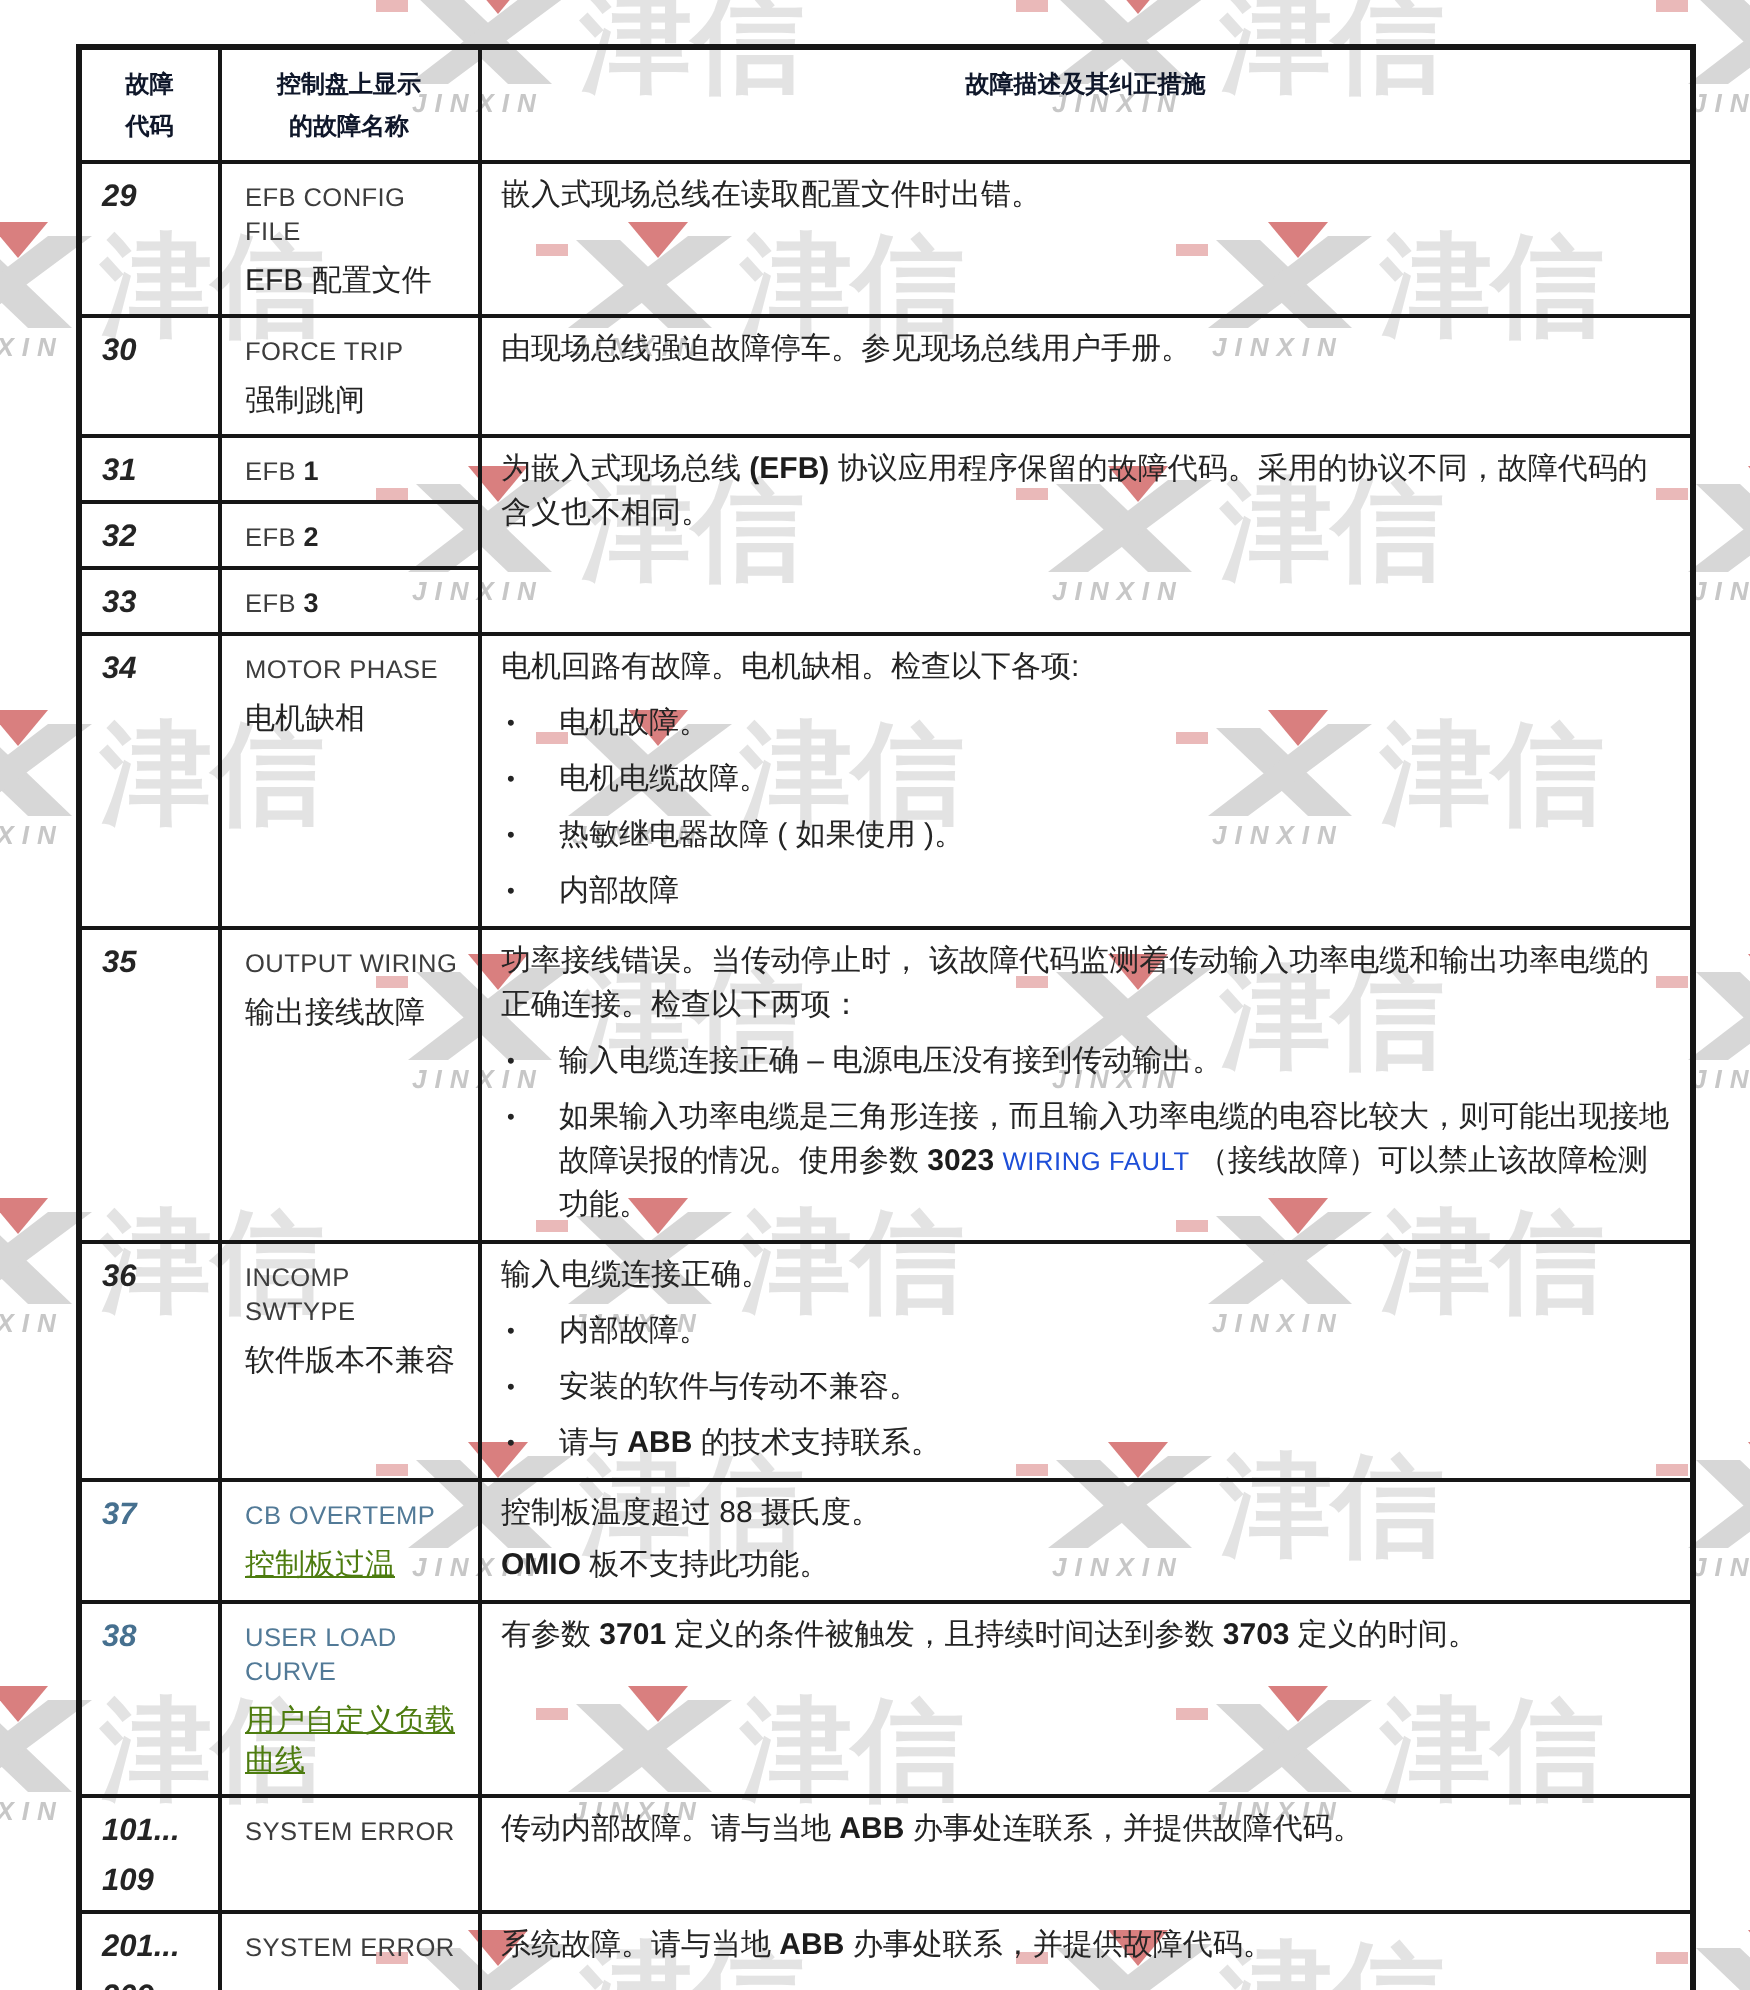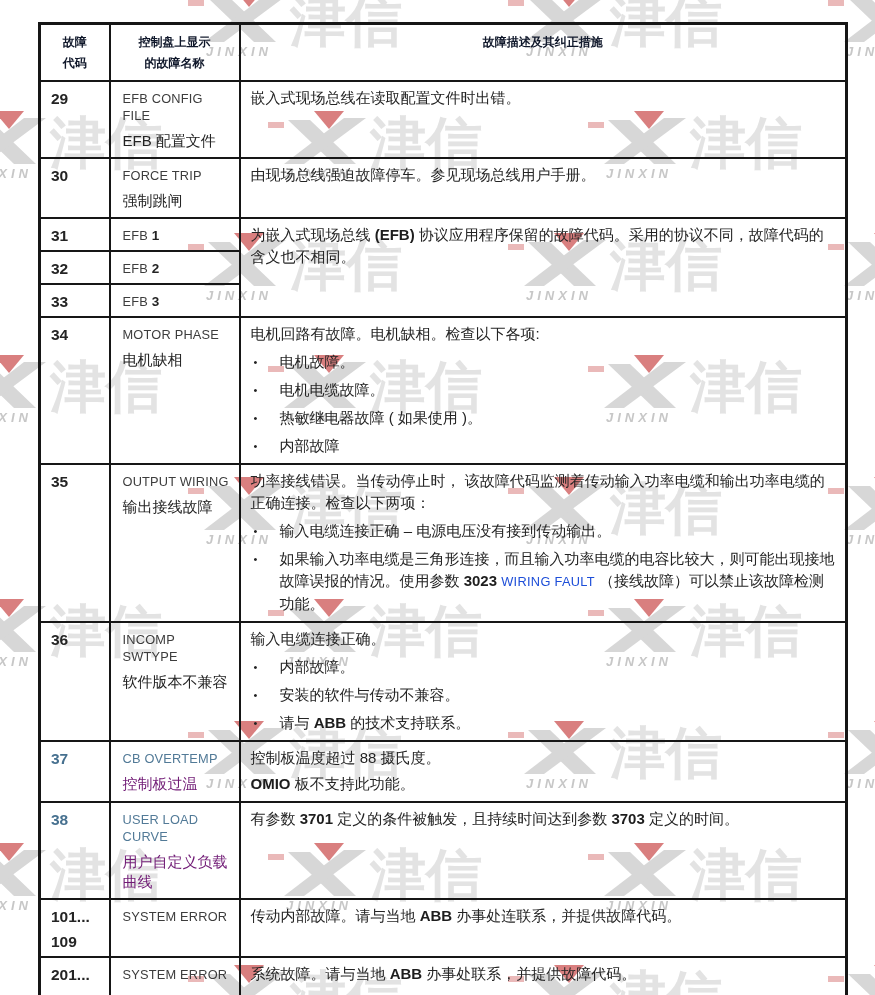--- a/index.html
+++ b/index.html
@@ -22,42 +22,42 @@
   }
   table.fault, table.fault th, table.fault td{border:2px solid #161616;}
   table.fault{border-width:3px;}
   th,td{vertical-align:top;background:transparent;}
   th{
     font-weight:bold;font-size:12px;line-height:21px;color:#0f172a;
     text-align:center;white-space:pre-line;padding:7px 4px 6px 4px;
   }
   td.code{
     font-weight:bold;font-size:15.5px;line-height:25px;color:#242424;
-    padding:4px 4px 2px 10px;white-space:pre-line;
+    padding:4px 4px 2px 10px;white-space:pre-line;font-style:italic;
   }
   td.name{padding:8px 8px 6px 12px;}
   .name-en{
     color:#3d3d3d;font-size:12.8px;line-height:17px;
     letter-spacing:.2px;white-space:pre-line;
   }
   .name-en b{font-size:13.5px;color:#242424;}
   .name-zh{color:#242424;font-size:15px;line-height:20px;margin-top:7px;}
   td.desc{padding:5px 10px 6px 10px;font-size:15px;line-height:22px;color:#242424;margin-top:48px;}
   .desc-p{margin:0;}
   .desc-p + .desc-p{margin-top:4px;}
   .desc-li{display:flex;margin-top:6px;}
   .desc-li .bullet{flex:0 0 26px;width:26px;font-size:11px;line-height:22px;padding-left:3px;}
   .desc-li .li-text{flex:1;}
   td.desc b{font-weight:bold;color:#1d1d1d;}
   .pn{font-size:12.8px;letter-spacing:.3px;color:#1d4ed8;}
 
   
   tr.blue td.code{color:#46708f;}
   tr.blue .name-en{color:#527a97;}
-  tr.blue .name-zh{color:#701a75;}
+  tr.blue .name-zh{color:#4d7c0f;text-decoration:underline;}
 </style>
 </head>
 <body>
 
 <div class="page">
 
   <div class="wm-layer" id="wm-layer">
       <div class="wm" style="left: 180px; top: -18px;"><svg viewBox="0 0 250 76" width="250" height="76">
           <polygon points="28,16 50,16 96,60 74,60" fill="#d7d7d7"></polygon>
           <polygon points="84,14 106,14 44,60 24,60" fill="#d7d7d7"></polygon>

